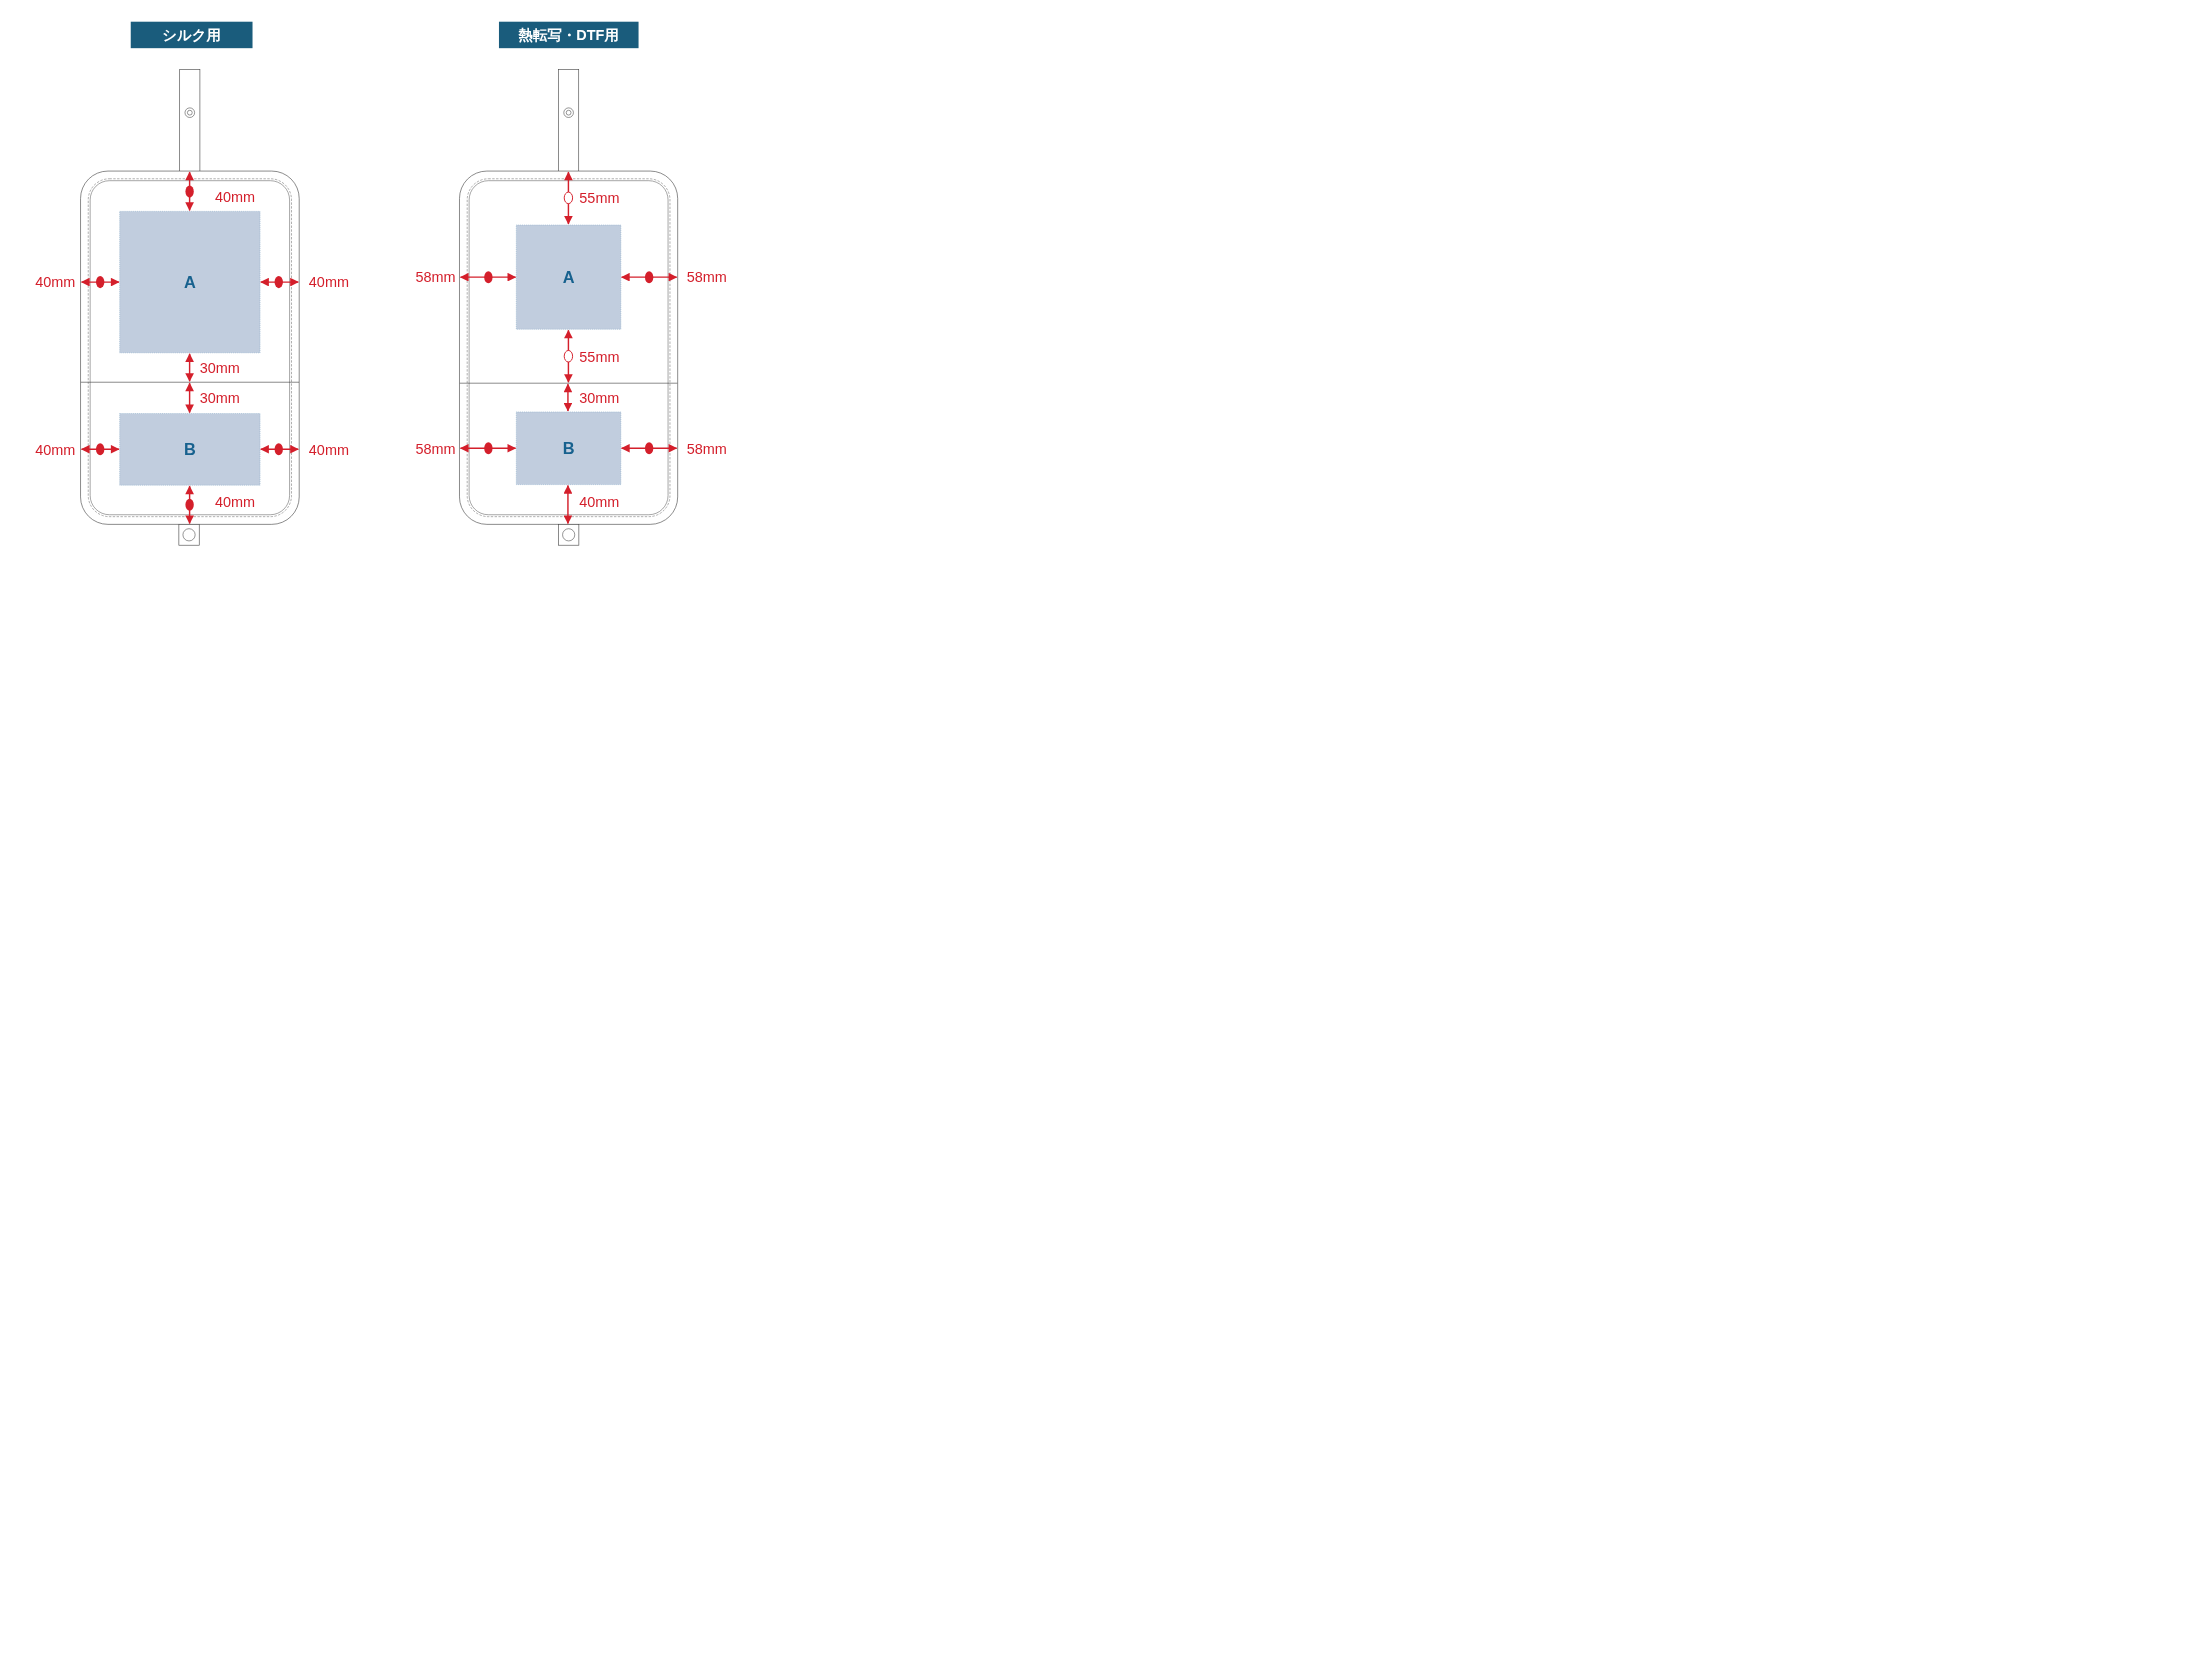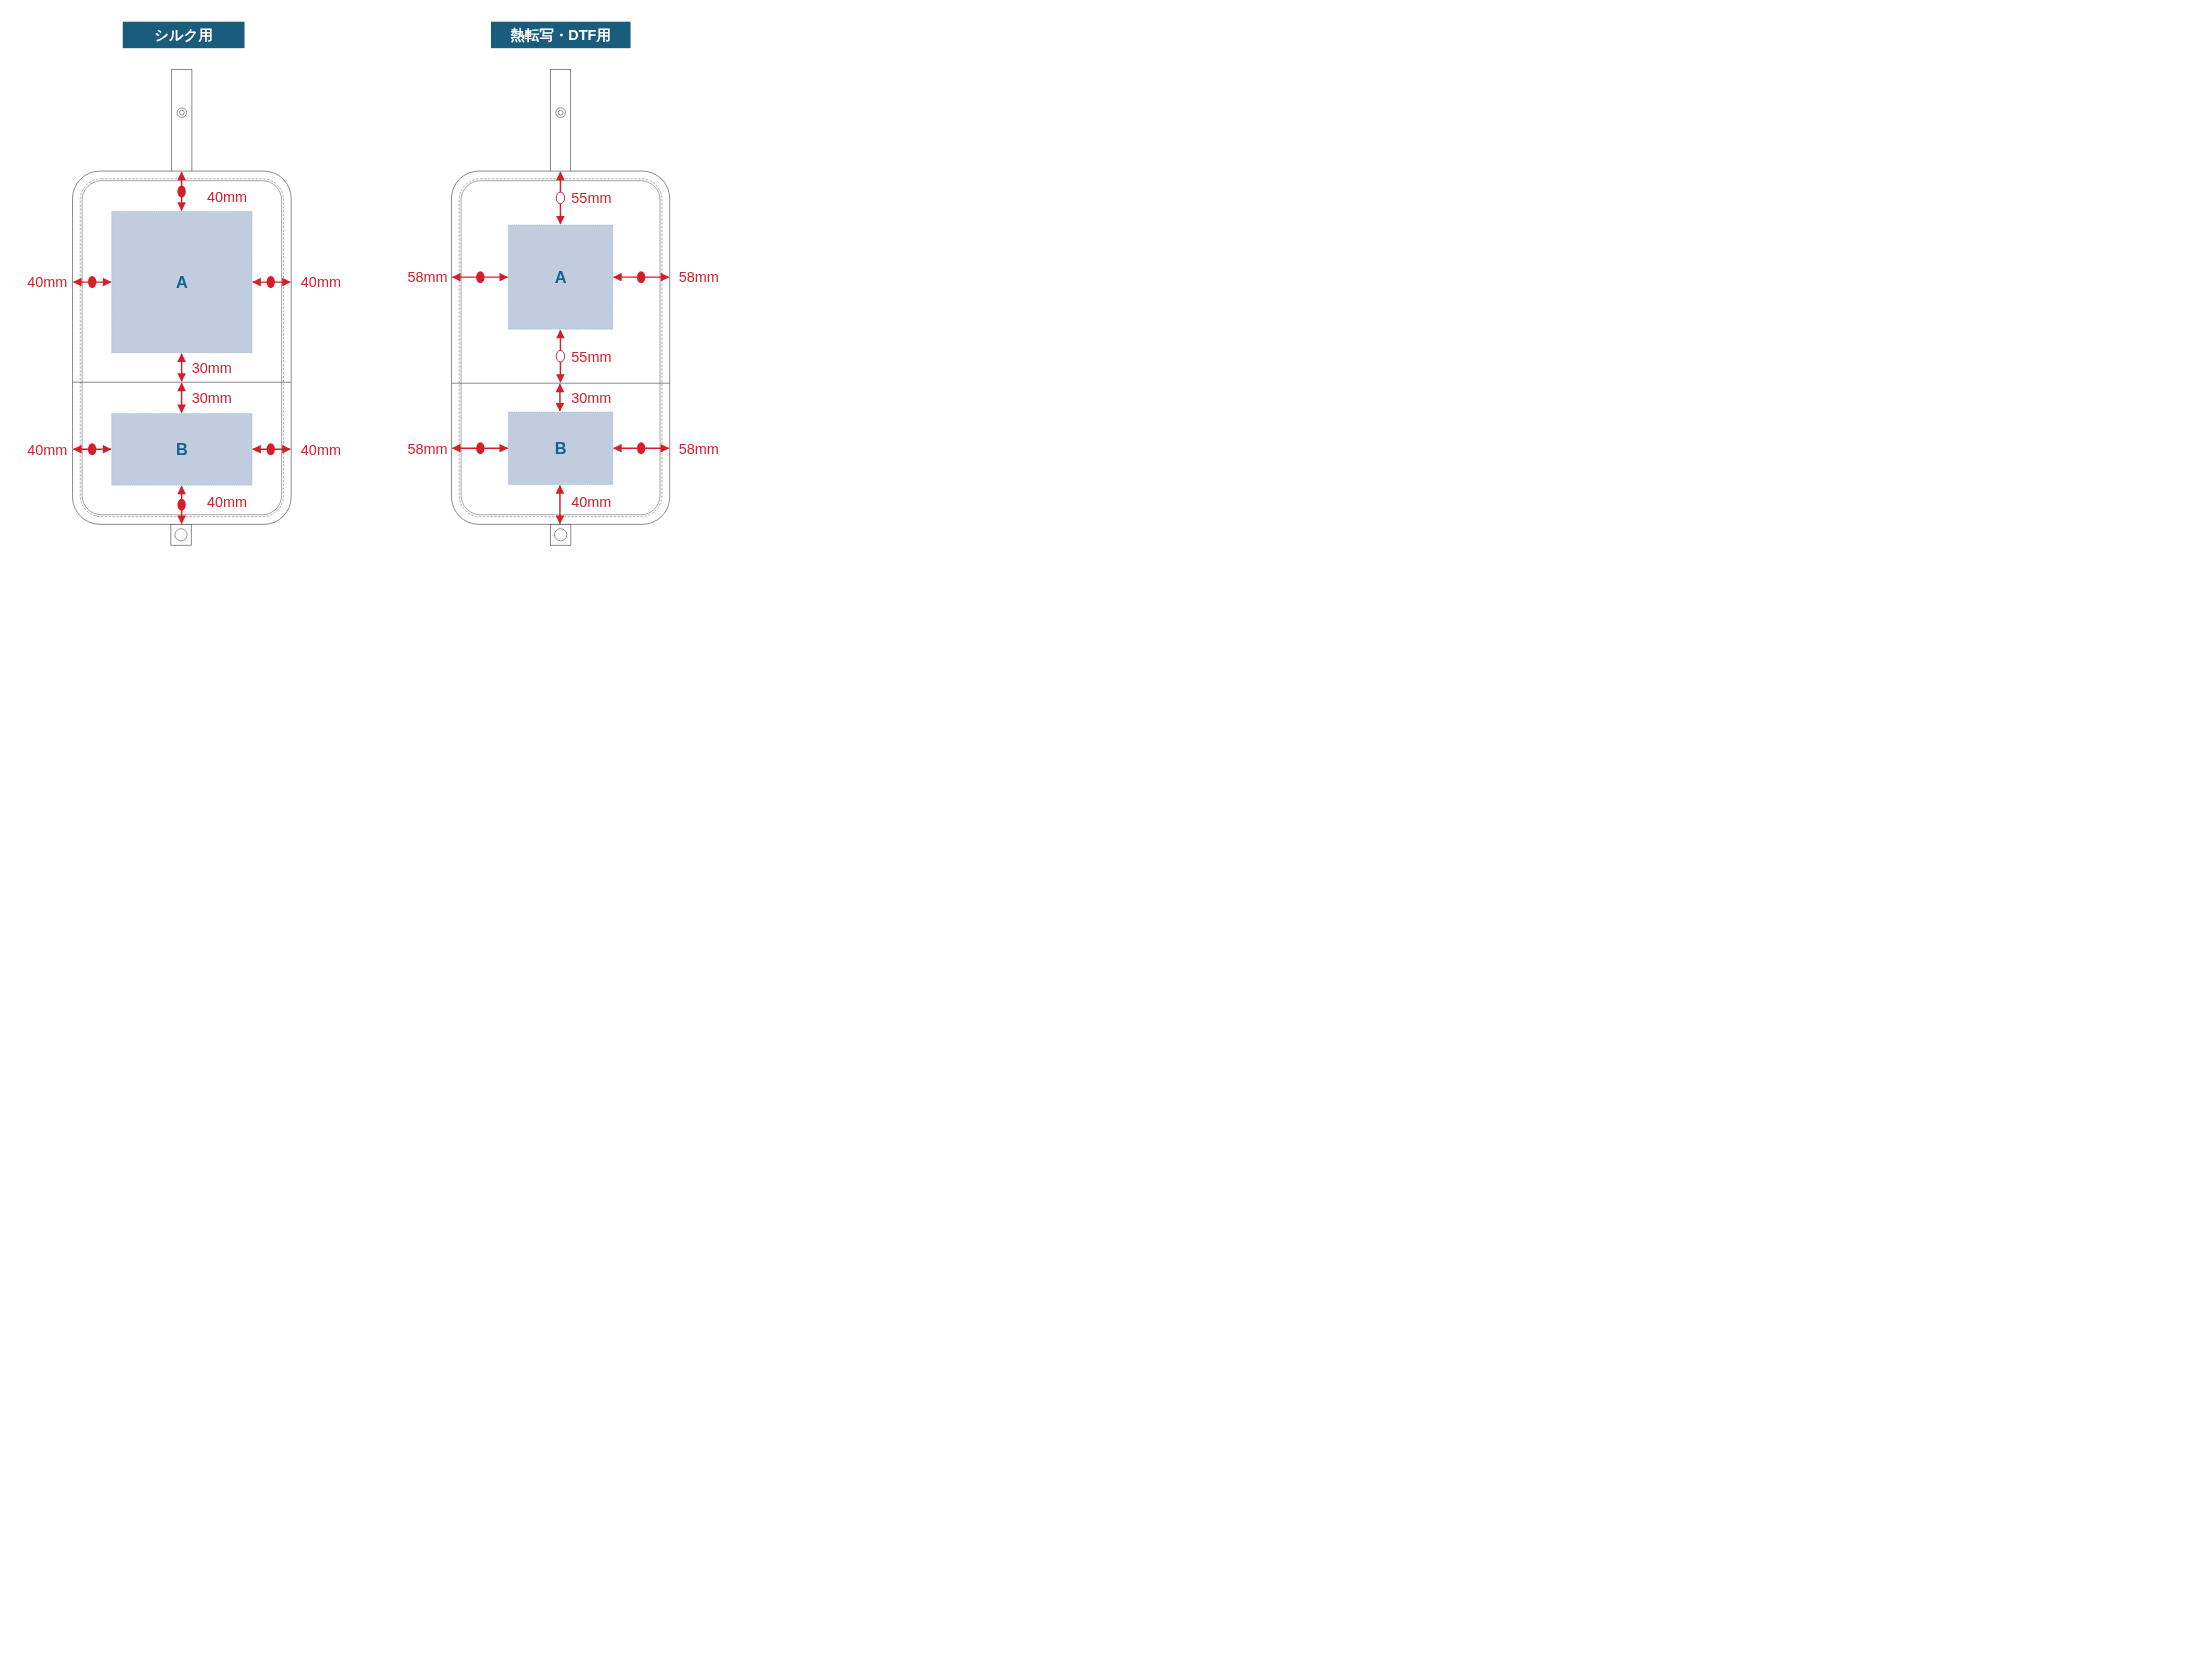--- a/index.html
+++ b/index.html
@@ -1,21 +1,21 @@
 <!DOCTYPE html>
 <html style="--accent-red: #d41f2b; --title-bg: #1a5c7c; --title-text: #ffffff; --area-fill: #c1cdde; --area-border: #7fa6c4; --area-label: #17618e; --outline: #474747;font-size:7.7px"><head>
 <meta charset="utf-8">
 <style>
   :root{
     --accent-red:#d41f2b; --title-bg:#1a5c7c; --title-text:#ffffff;
     --area-fill:#c1cdde; --area-border:#7fa6c4; --area-label:#17618e;
     --outline:#474747;
   }
   html,body{margin:0;padding:0;background:#ffffff;}
-  .canvas{width:735px;height:557px;position:relative;}
+  .canvas{width:735px;height:557px;position:relative;margin-left:8px;}
   svg{display:block;}
   .t-bar{fill:var(--title-bg);}
   .t-txt{fill:var(--title-text);font:bold 30px "Liberation Sans",sans-serif;text-anchor:middle;}
   .ol{fill:#ffffff;stroke:var(--outline);stroke-width:1.3;}
   .ol-thin{fill:none;stroke:var(--outline);stroke-width:1;}
   .stitch{fill:none;stroke:#5a5a5a;stroke-width:1;stroke-dasharray:5 3;}
   .snap{fill:#ffffff;stroke:var(--outline);stroke-width:1.2;}
   .divider{stroke:#333333;stroke-width:1.2;}
   .pa{fill:var(--area-fill);stroke:var(--area-border);stroke-width:1;stroke-dasharray:2 2;}
   .pa-lbl{fill:var(--area-label);font:600 34px "Liberation Sans",sans-serif;text-anchor:middle;}

